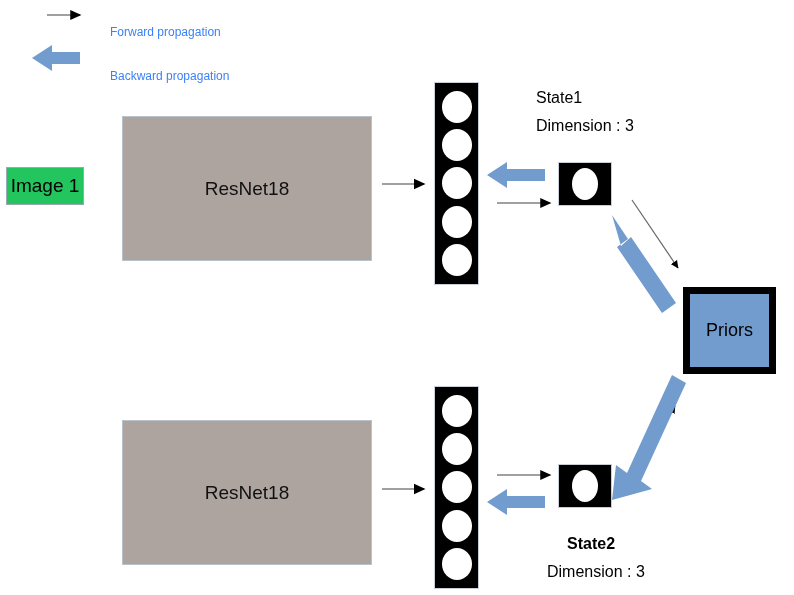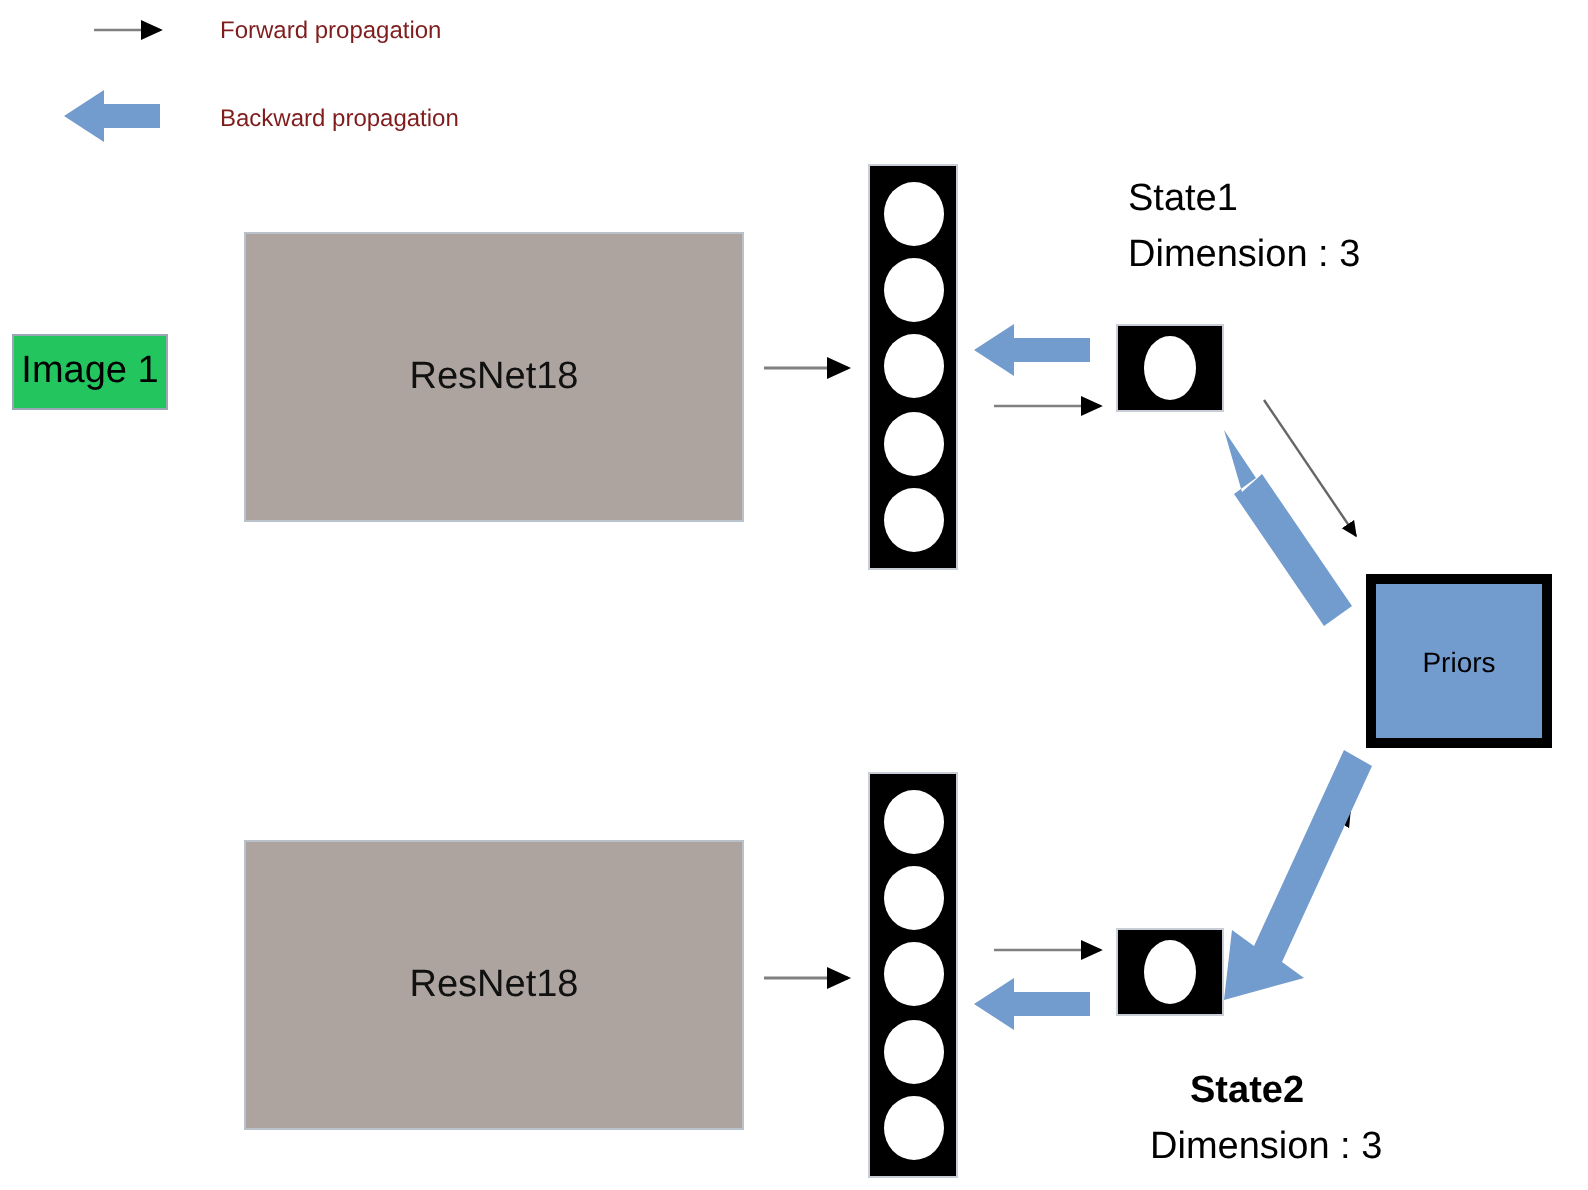--- a/index.html
+++ b/index.html
@@ -26,42 +26,42 @@
   
   .resnet{
     display:flex;align-items:center;justify-content:center;
     border:1px solid #b9c2cb;
     font-size:19px;color:#111;
   }
 
   
   .priors{
     display:flex;align-items:center;justify-content:center;
-    border:5px solid #000000;
-    font-size:14px;color:#000;
+    border:7px solid #000000;
+    font-size:18px;color:#000;
   }
 
   
   .featcol{
     display:flex;flex-direction:column;align-items:center;justify-content:space-around;
     border:1px solid #c9ced6;
   }
   .featcol .dot{
     width:30px;height:32px;border-radius:50%;background:#ffffff;
   }
 
   
   .statebox{
     display:flex;align-items:center;justify-content:center;
     border:1px solid #c9ced6;
   }
   .statebox .dot{width:26px;height:32px;border-radius:50%;background:#fff;}
 
-  .label-block{font-size:19px;color:#000;margin-left:28px;}
-  .legend-label{font-size:12px;color:#7f1d1d;}
+  .label-block{font-size:16px;color:#000;}
+  .legend-label{font-size:12px;color:#3b82f6;margin-top:17px;}
   .dim-title{font-size:19px;color:#000;}
   svg{position:absolute;left:0;top:0;pointer-events:none;}
 </style>
 </head>
 <body>
 
 <div id="canvas">
 
   <svg width="794" height="595">
     <defs>

